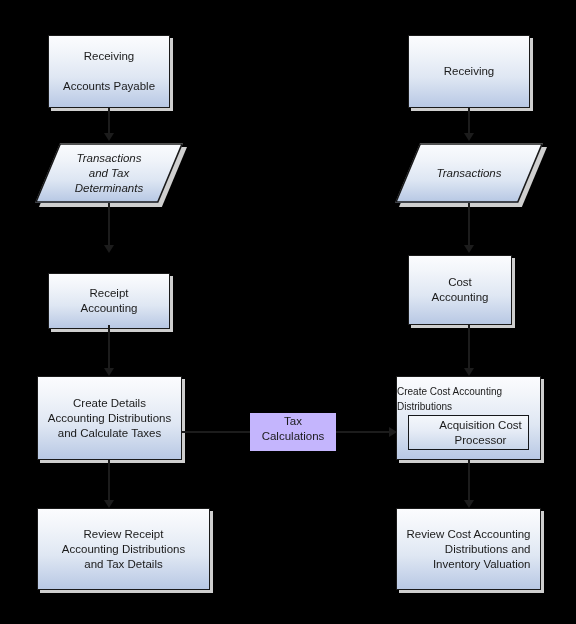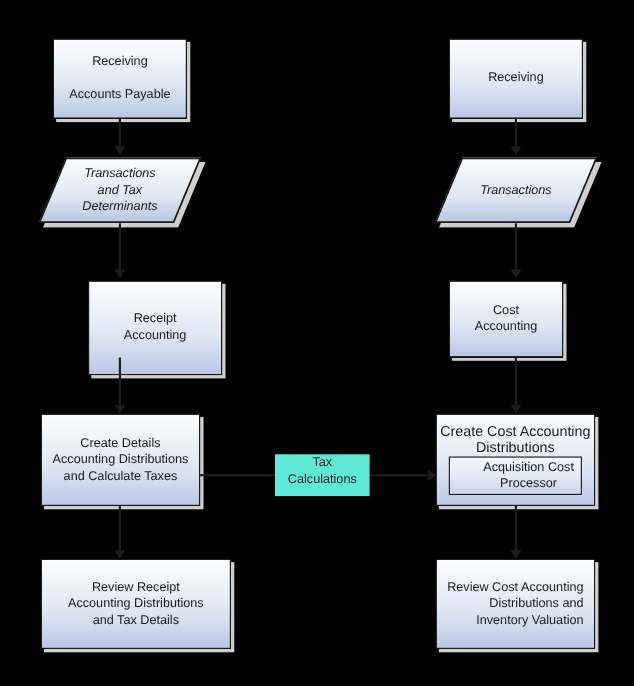--- a/index.html
+++ b/index.html
@@ -35,22 +35,22 @@
     padding: 0 4px;
     white-space: pre-line;
   }
 
   
   .box.stack {
     display: block;
     padding-top: 7px;
   }
   .box.stack .hdr {
-    text-align: center;
-    font-size: 13px;
+    text-align: left;
+    font-size: 10px;
     line-height: 15px;
     white-space: pre-line;
     color: #1a1a1a;
   }
 
   
   .inner-box {
     position: absolute;
     box-sizing: border-box;
     border: 1.5px solid #15171a;
@@ -134,21 +134,21 @@
     position: absolute;
     width: 0; height: 0;
     border-top: 5px solid transparent;
     border-bottom: 5px solid transparent;
     border-left: 8px solid #1c1c1c;
   }
 
   
   .edge-label {
     position: absolute;
-    background: #5eead4;
+    background: #c4b5fd;
     color: #1a1a1a;
     font-size: 11.5px;
     line-height: 15px;
     text-align: center;
     white-space: pre-line;
     padding: 1px 3px;
     box-sizing: border-box;
   }
 </style>
 </head>
@@ -176,21 +176,21 @@
       <polygon points="25.2,1 147,1 122.8,59 1,59" fill="none" stroke="#1a1a1a" stroke-width="1.6"></polygon>
     </svg>
     <div class="para-label">Transactions
 and Tax
 Determinants</div>
   </div>
 
   <div class="vline" style="left:108px; top:203px; width:2px; height:44px;"></div>
   <div class="arrow-down" style="left:104px; top:245px;"></div>
 
-  <div class="box" style="left:48px; top:255px; width:122px; height:86px;margin-left:32px;">
+  <div class="box" style="left:48px; top:273px; width:122px; height:56px;">
     <span class="txt">Receipt
 Accounting</span>
   </div>
 
   <div class="vline" style="left:108px; top:325px; width:2px; height:45px;"></div>
   <div class="arrow-down" style="left:104px; top:368px;"></div>
 
   <div class="box" style="left:37px; top:376px; width:145px; height:84px;">
     <span class="txt">Create Details
 Accounting Distributions

